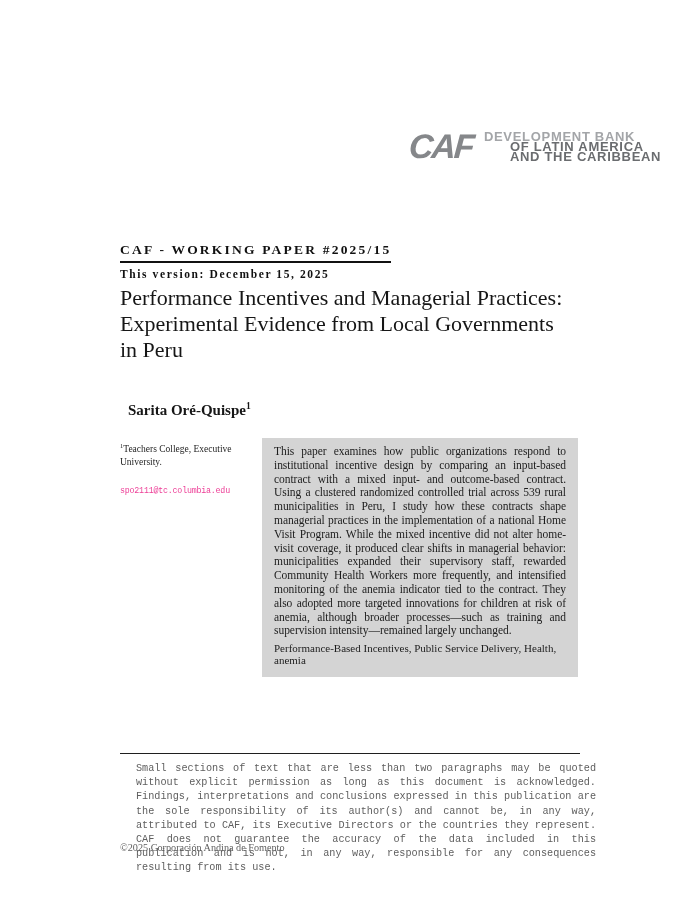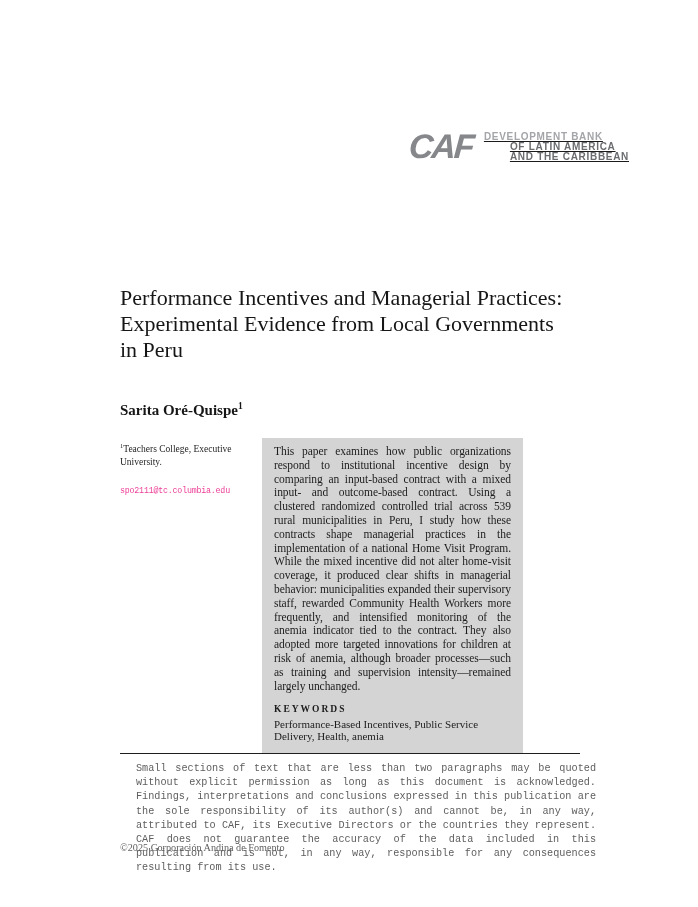--- a/index.html
+++ b/index.html
@@ -28,25 +28,24 @@
     font-weight: bold;
     font-style: italic;
     font-size: 34px;
     line-height: 1;
     letter-spacing: -2px;
     color: #85878a;
     transform: skewX(-4deg);
   }
   .caf-tagline {
     font-family: "Liberation Sans", sans-serif;
-    font-size: 10px;
+    font-size: 13px;
     letter-spacing: 0.7px;
     line-height: 10px;
     padding-top: 2px;
-    text-decoration: underline;
   }
   .caf-tagline .tl-light { color: #a3a5a8; font-weight: bold; }
   .caf-tagline .tl-bold  { color: #6a6c6f; font-weight: bold; margin-left: 26px; }
 
   
   .wp-block { position: absolute; top: 240px; left: 120px; }
   .wp-series {
     display: inline-block;
     font-weight: bold;
     font-size: 13.5px;
@@ -70,21 +69,21 @@
     left: 120px;
     width: 455px;
     font-size: 22px;
     font-weight: 500;
     line-height: 26px;
     color: #161616;
   }
   .paper-author {
     position: absolute;
     top: 401px;
-    left: 120px;
+    left: 128px;
     font-size: 15px;
     font-weight: bold;
     color: #161616;
   }
   .paper-author sup { font-size: 9.5px; }
 
   
   .footnote {
     position: absolute;
     top: 439px;
@@ -104,21 +103,21 @@
     color: #ed3d96;
     text-decoration: none;
     word-break: break-all;
   }
 
   
   .abstract-box {
     position: absolute;
     top: 438px;
     left: 262px;
-    width: 261px;
+    width: 316px;
     min-height: 238px;
     background: #d4d4d4;
     padding: 7px 12px 11px 12px;
   }
   .abstract-text {
     font-size: 11.5px;
     line-height: 13.8px;
     letter-spacing: -0.05px;
     text-align: justify;
     color: #1c1c1c;
@@ -173,33 +172,36 @@
 
   <div class="caf-logo">
     <div class="caf-mark">CAF</div>
     <div class="caf-tagline">
       <div class="tl-light">DEVELOPMENT BANK</div>
       <div class="tl-bold">OF LATIN AMERICA</div>
       <div class="tl-bold">AND THE CARIBBEAN</div>
     </div>
   </div>
 
+  <div class="wp-block">
+    <div class="wp-series">CAF - WORKING PAPER #2025/15</div>
+    <div class="wp-version">This version: December 15, 2025</div>
+  </div>
 
   <h1 class="paper-title">Performance Incentives and Managerial Practices: Experimental Evidence from Local Governments in Peru</h1>
 
   <div class="paper-author"><span>Sarita Oré-Quispe</span><sup>1</sup></div>
 
   <div class="footnote">
     <sup>1</sup><span>Teachers College, Executive University.</span>
     <a href="#" class="footnote-email">spo2111@tc.columbia.edu</a>
   </div>
 
   <div class="abstract-box">
     <div class="abstract-text">This paper examines how public organizations respond to institutional incentive design by comparing an input-based contract with a mixed input- and outcome-based contract. Using a clustered randomized controlled trial across 539 rural municipalities in Peru, I study how these contracts shape managerial practices in the implementation of a national Home Visit Program. While the mixed incentive did not alter home-visit coverage, it produced clear shifts in managerial behavior: municipalities expanded their supervisory staff, rewarded Community Health Workers more frequently, and intensified monitoring of the anemia indicator tied to the contract. They also adopted more targeted innovations for children at risk of anemia, although broader processes—such as training and supervision intensity—remained largely unchanged.</div>
-    <div class="keywords-label">KEYWORDS</div>
     <div class="keywords-line">Performance-Based Incentives, Public Service Delivery, Health, anemia</div>
   </div>
 
   <hr class="footer-rule">
   <div class="disclaimer">Small sections of text that are less than two paragraphs may be quoted without explicit permission as long as this document is acknowledged. Findings, interpretations and conclusions expressed in this publication are the sole responsibility of its author(s) and cannot be, in any way, attributed to CAF, its Executive Directors or the countries they represent. CAF does not guarantee the accuracy of the data included in this publication and is not, in any way, responsible for any consequences resulting from its use.</div>
   <div class="copyright">©2025 Corporación Andina de Fomento</div>
 
 </div>
 
 </body></html>

